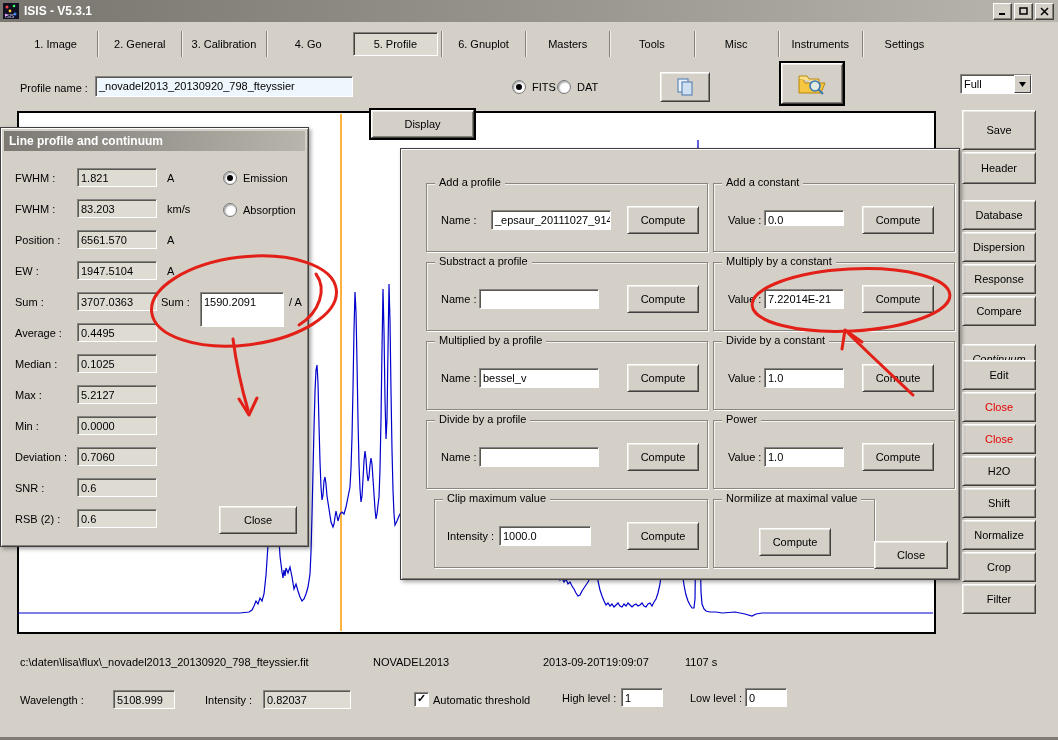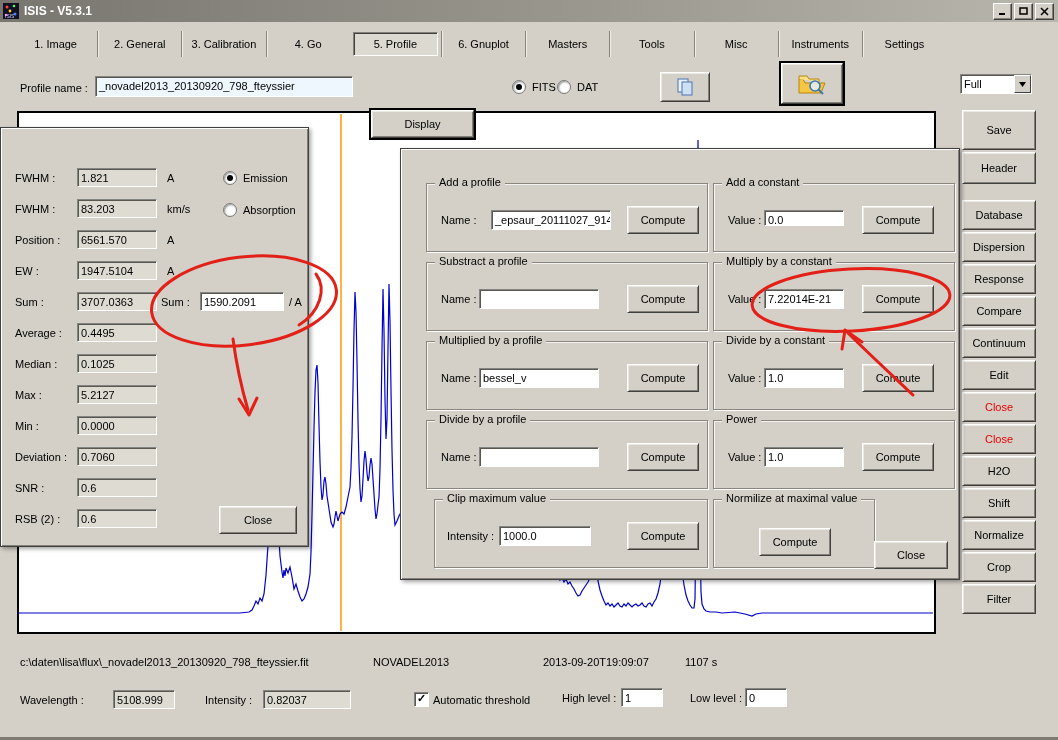--- a/index.html
+++ b/index.html
@@ -161,32 +161,33 @@
   </span>
 </div>
 
 <div id="side-buttons">
     <div class="btn" style="left: 962px; top: 110px; width: 72px; height: 38px;">Save</div>
     <div class="btn" style="left: 962px; top: 152px; width: 72px; height: 30px;">Header</div>
     <div class="btn" style="left: 962px; top: 200px; width: 72px; height: 28px;">Database</div>
     <div class="btn" style="left: 962px; top: 232px; width: 72px; height: 28px;">Dispersion</div>
     <div class="btn" style="left: 962px; top: 264px; width: 72px; height: 28px;">Response</div>
     <div class="btn" style="left: 962px; top: 296px; width: 72px; height: 28px;">Compare</div>
-    <div class="btn" style="left: 962px; top: 328px; width: 72px; height: 28px;">Continuum</div>
+    <div class="btn" style="left: 962px; top: 344px; width: 72px; height: 28px; font-style: italic;">Continuum</div>
     <div class="btn" style="left: 962px; top: 360px; width: 72px; height: 28px;">Edit</div>
     <div class="btn red-text" style="left: 962px; top: 392px; width: 72px; height: 28px;">Close</div>
     <div class="btn red-text" style="left: 962px; top: 424px; width: 72px; height: 28px;">Close</div>
     <div class="btn" style="left: 962px; top: 456px; width: 72px; height: 28px;">H2O</div>
     <div class="btn" style="left: 962px; top: 488px; width: 72px; height: 28px;">Shift</div>
     <div class="btn" style="left: 962px; top: 520px; width: 72px; height: 28px;">Normalize</div>
     <div class="btn" style="left: 962px; top: 552px; width: 72px; height: 28px;">Crop</div>
     <div class="btn" style="left: 962px; top: 584px; width: 72px; height: 28px;">Filter</div>
   </div>
 
 <div class="dialog" id="lp-dialog" style="left:0;top:127px;width:307px;height:418px;">
+  <div class="dlg-title gray">Line profile and continuum</div>
   <div id="lp-stats">
       <div class="lp-row" style="top: 40px;">
         <span class="lp-label">FWHM :</span>
         <div class="field gray-field lp-field">1.821</div>
         <span class="lp-unit">A</span>
       </div>
       <div class="lp-row" style="top: 71px;">
         <span class="lp-label">FWHM :</span>
         <div class="field gray-field lp-field">83.203</div>
         <span class="lp-unit">km/s</span>
@@ -246,21 +247,21 @@
   <div class="radio-row" style="left:222px;top:43px;">
     <span class="radio checked" id="radio-emission"></span>
     <span>Emission</span>
   </div>
   <div class="radio-row" style="left:222px;top:75px;">
     <span class="radio" id="radio-absorption"></span>
     <span>Absorption</span>
   </div>
 
   <span class="lbl" style="left:160px;top:168px;">Sum :</span>
-  <div class="field" style="left:199px;top:164px;width:84px;height:19px;">1590.2091</div>
+  <div class="field" style="left:199px;top:164px;width:84px;height:35px;">1590.2091</div>
   <span class="lbl" style="left:288px;top:168px;">/ A</span>
 
   <div class="btn" style="left:218px;top:378px;width:76px;height:26px;">Close</div>
 </div>
 
 <div class="dialog" id="ar-dialog" style="left:400px;top:148px;width:558px;height:430px;">
   <div id="ar-groups">
       <div class="groupbox" style="left: 25px; top: 34px; width: 280px; height: 67px;">
         <span class="legend">Add a profile</span>
         <span class="lbl" style="left: 14px; top: 30px;">Name :</span>

